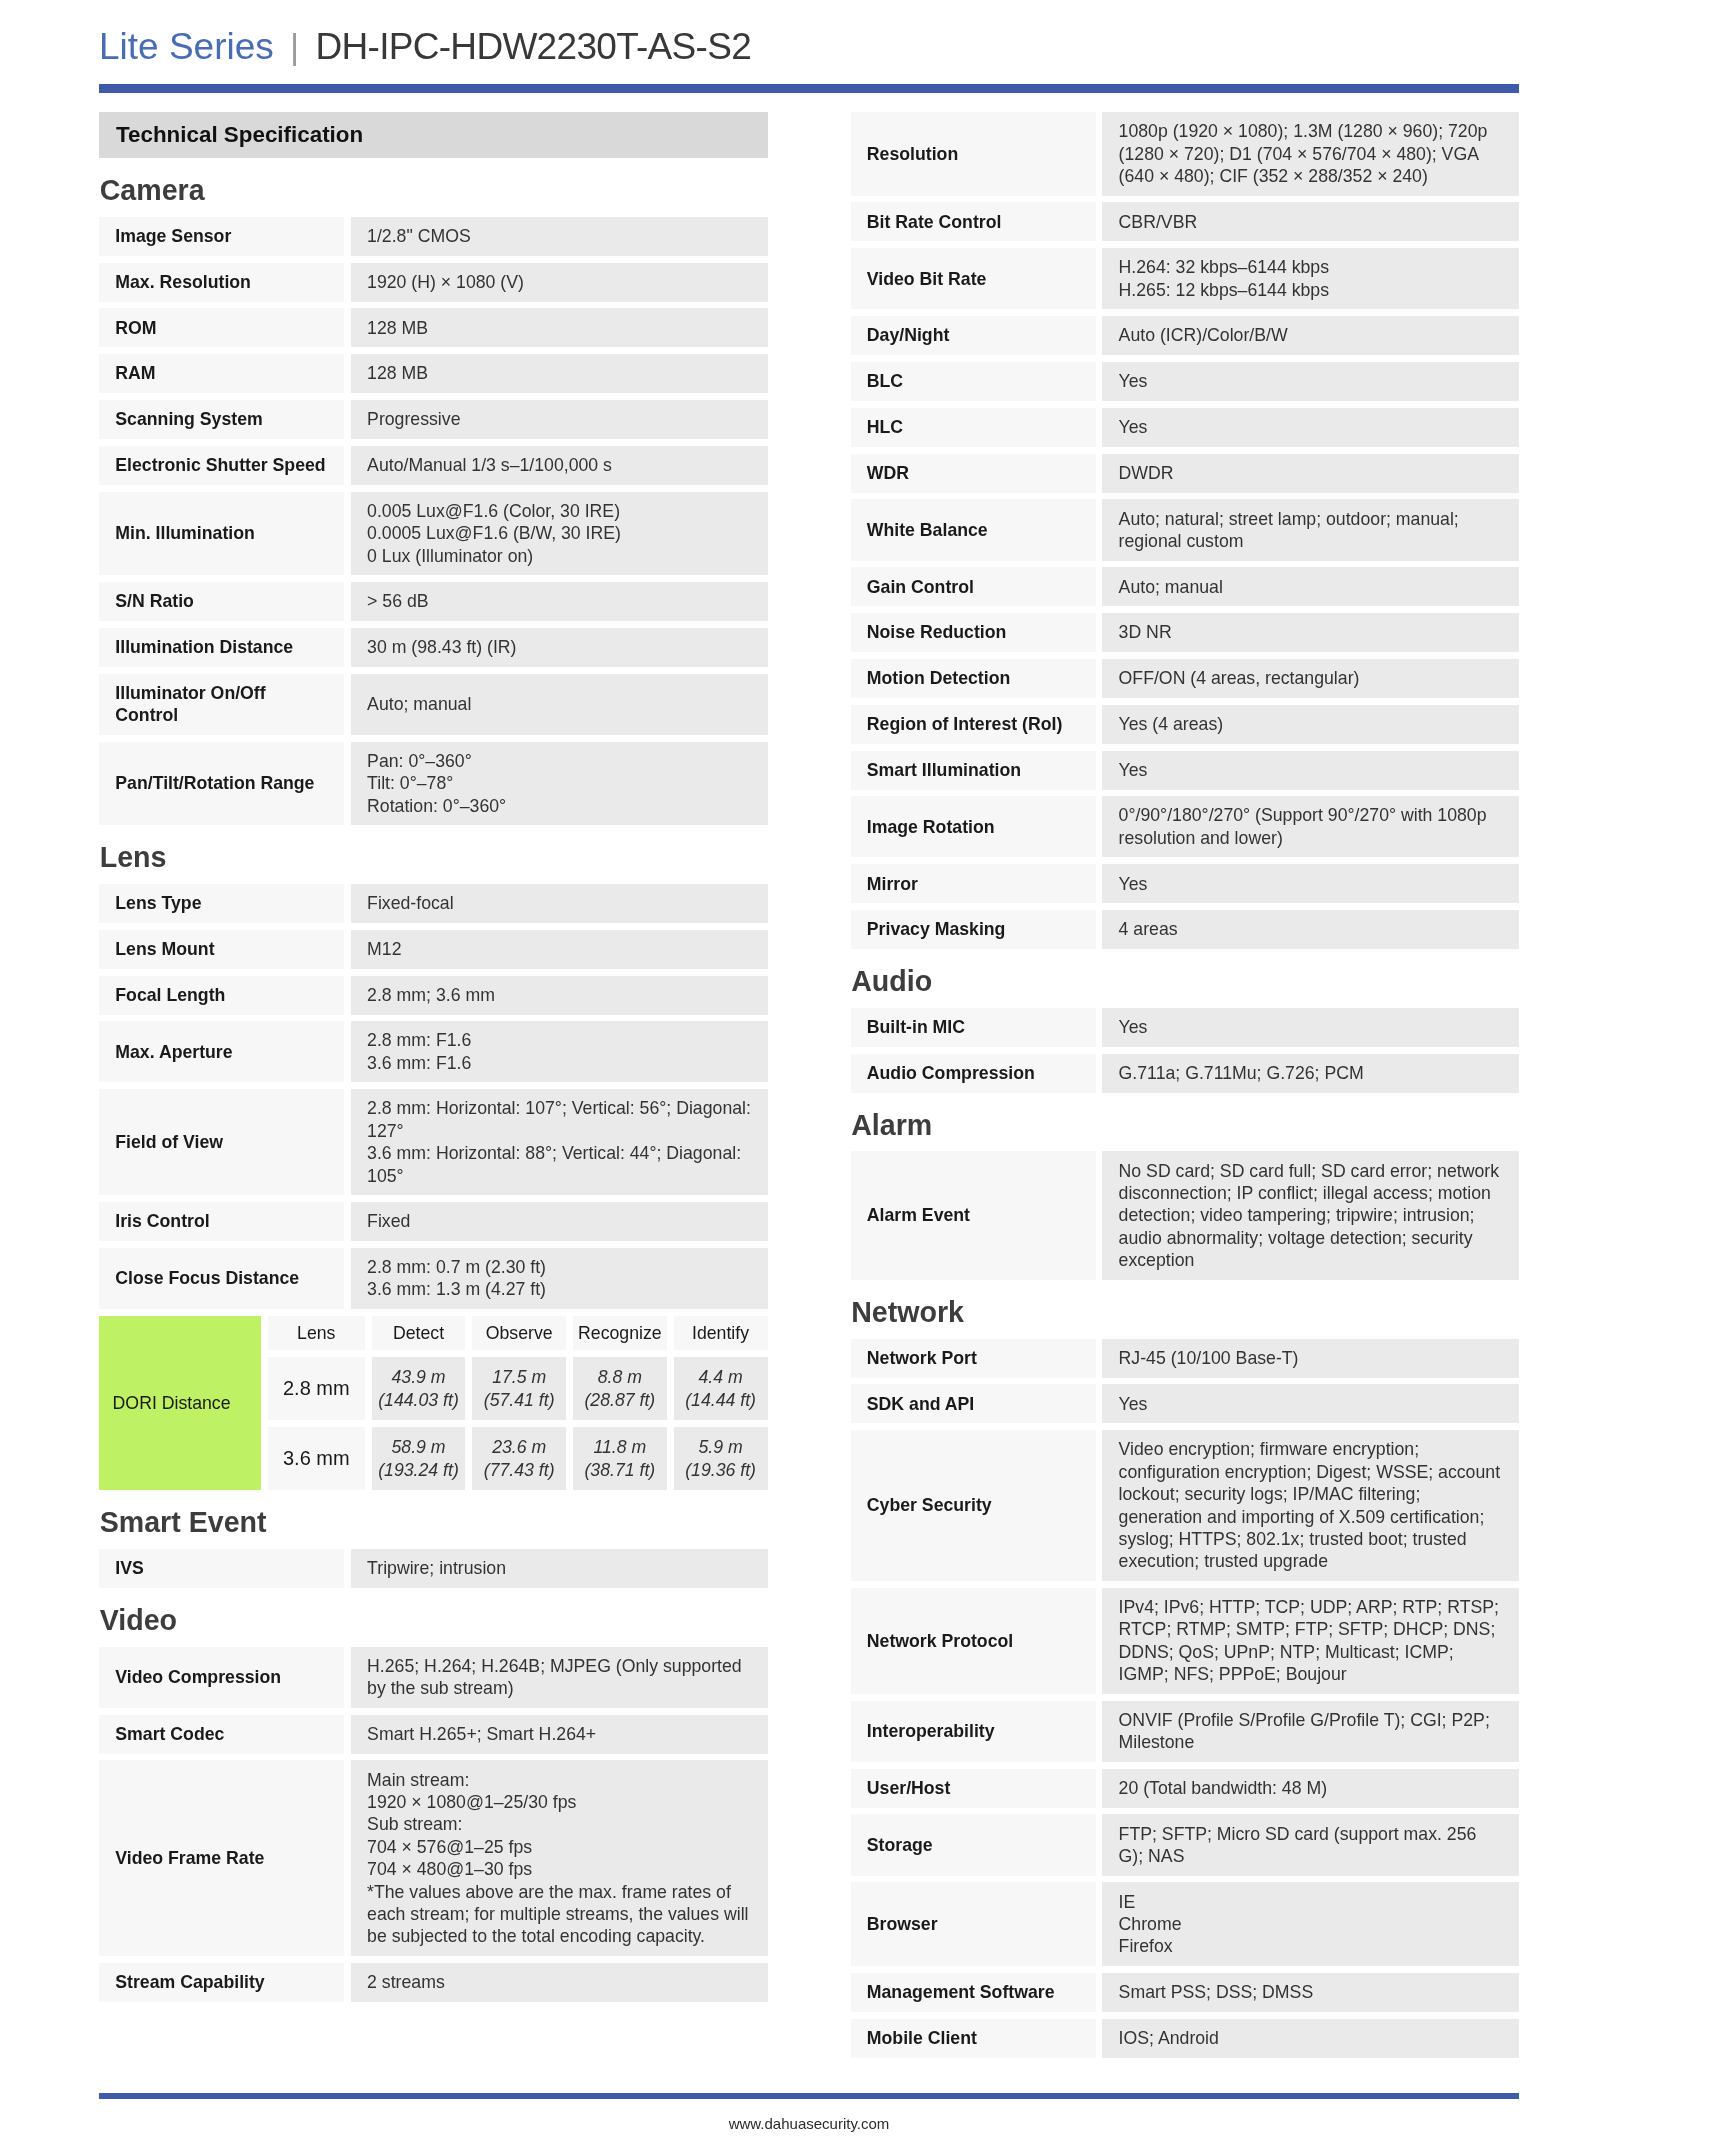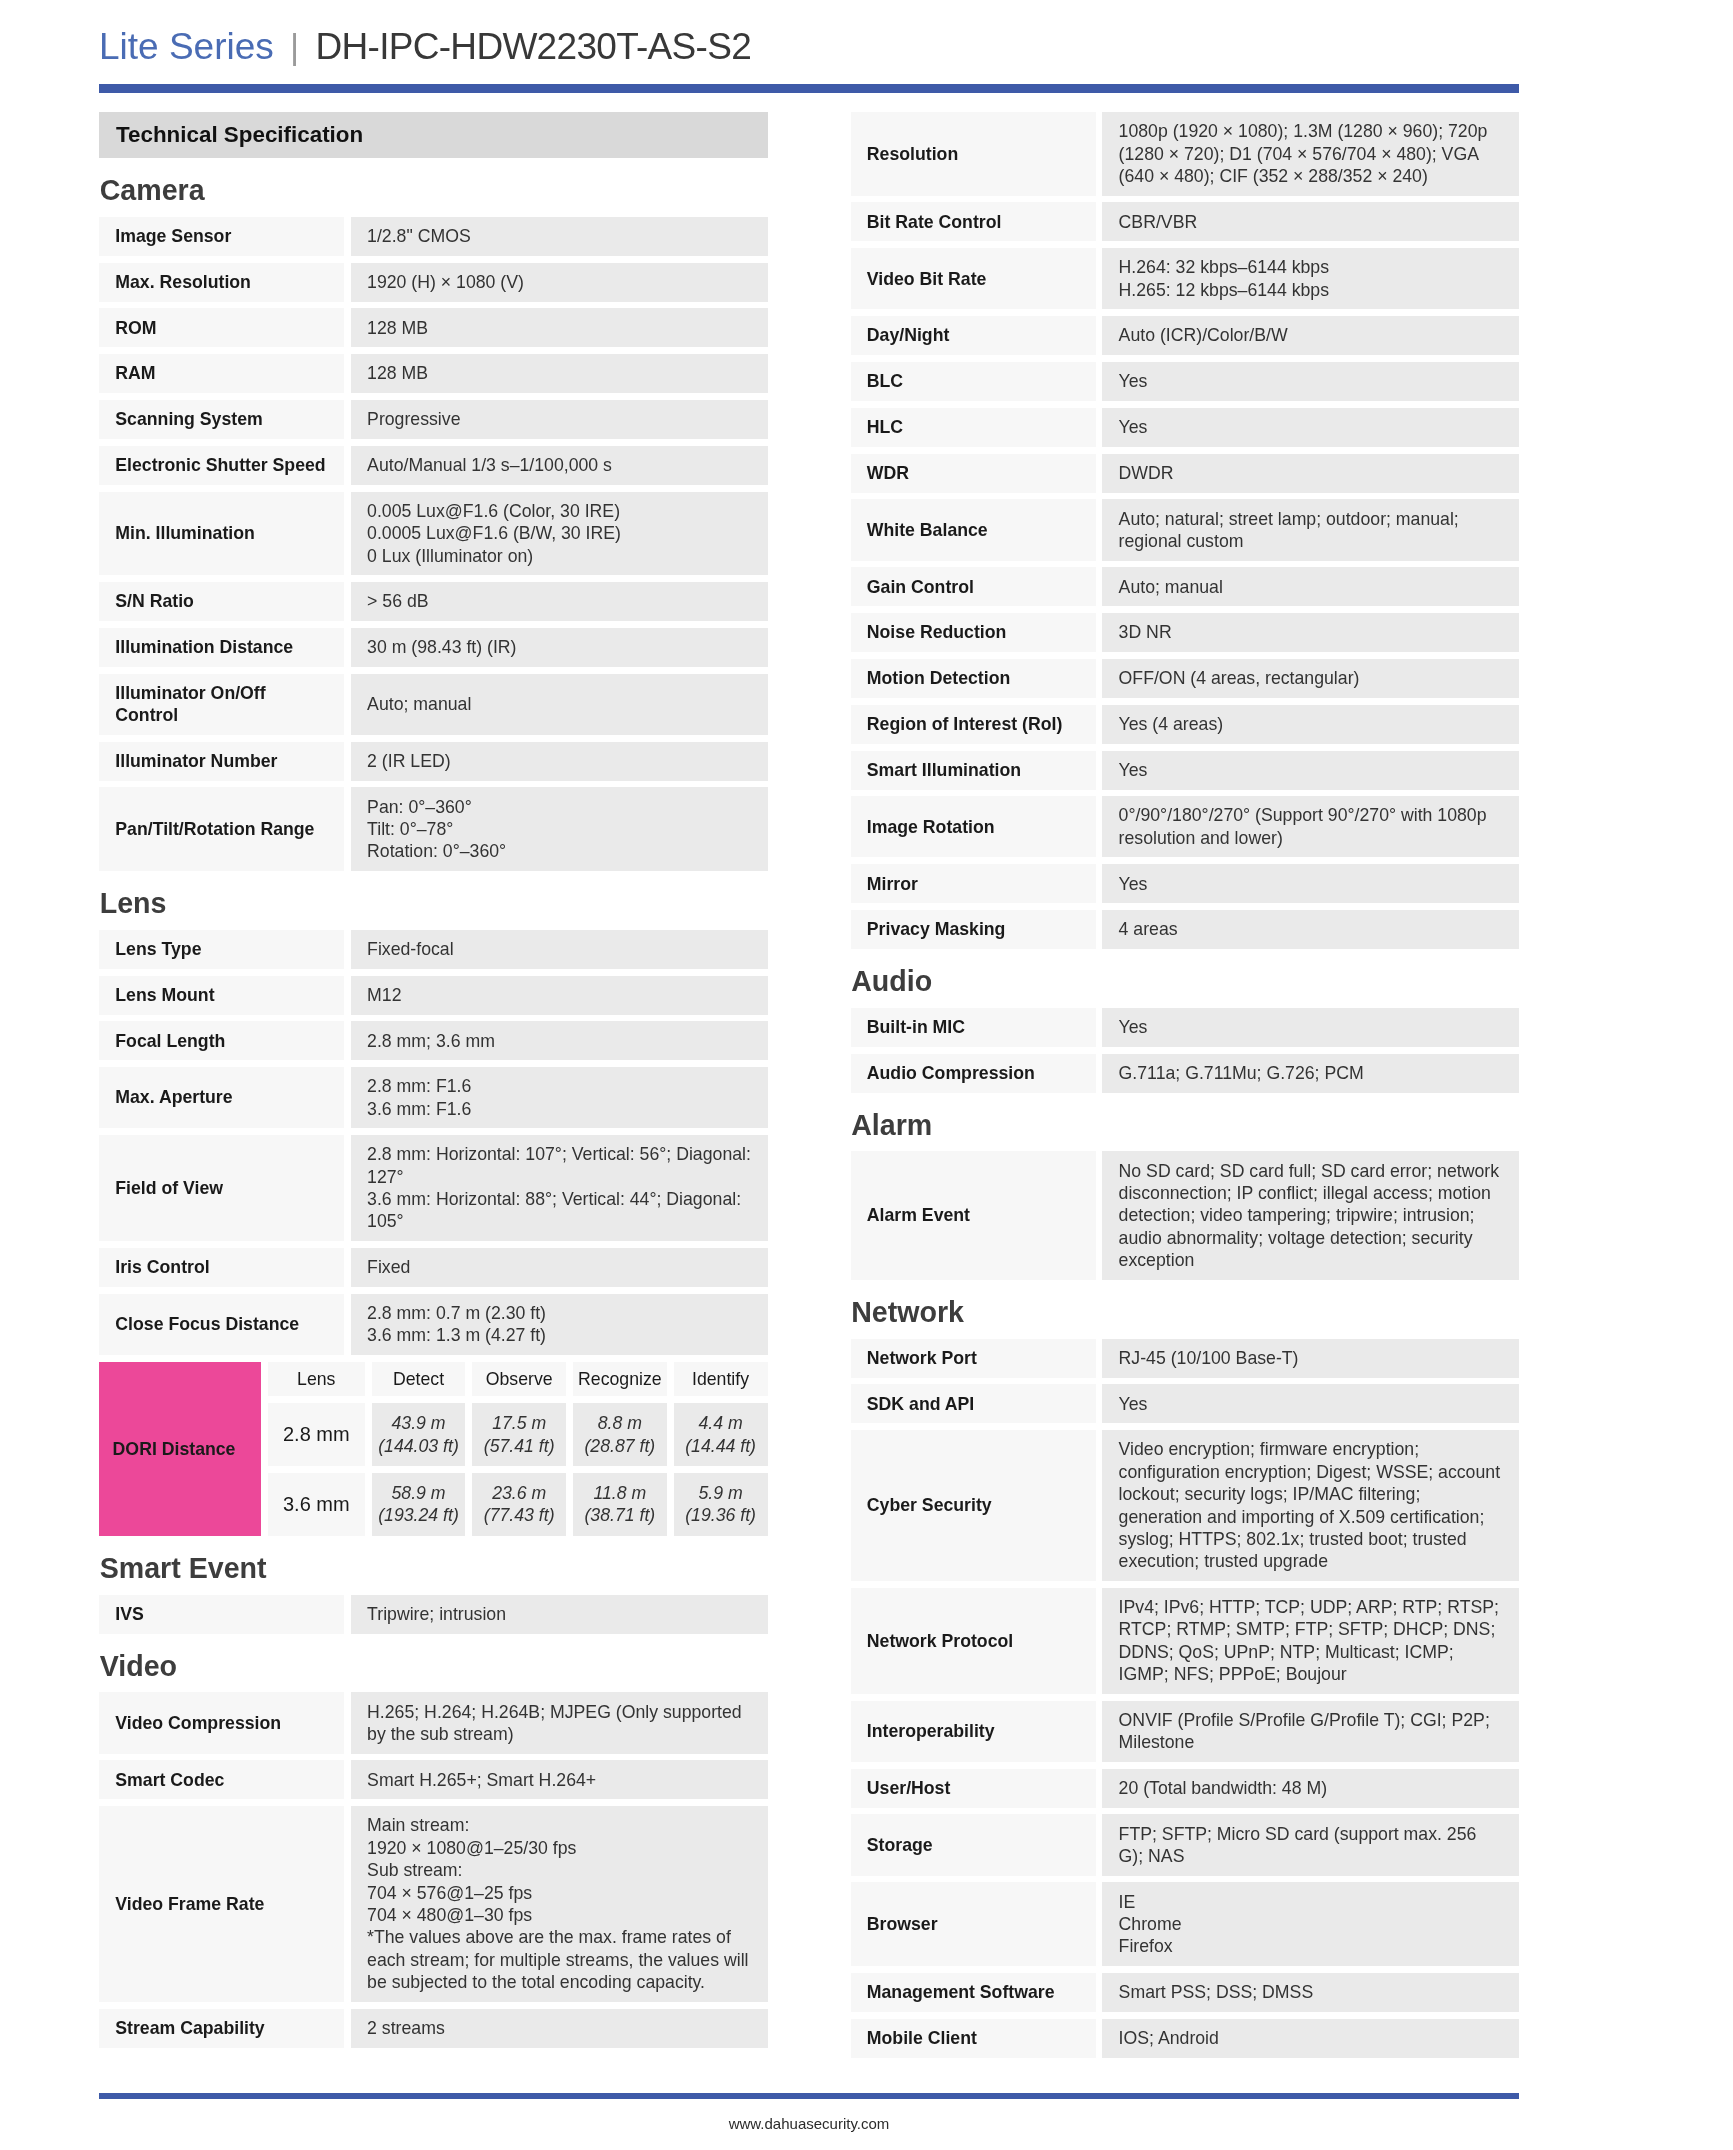--- a/index.html
+++ b/index.html
@@ -43,21 +43,21 @@
   .value-cell { background: #EAEAEA; flex: 1 1 auto; color: #333; min-width: 0; }
   .value-line { min-width: 0; }
   
   .dori {
     display: grid;
     grid-template-columns: 162px 97px 1fr 1fr 1fr 1fr;
     gap: 6.8px; margin-bottom: 6.8px;
   }
   .dori-label {
     grid-row: 1 / span 3; grid-column: 1;
-    background: #ec4899; font-weight: 700; color: #1a1a1a;
+    background: #bef264; font-weight: 400; color: #1a1a1a;
     display: flex; align-items: center;
     padding: 8.2px 13.6px; box-sizing: border-box;
     font-size: 17.7px; line-height: 22.4px;
   }
   .dori-hcell {
     background: #F7F7F7; color: #1a1a1a;
     display: flex; align-items: center; justify-content: center;
     font-size: 17.7px; line-height: 22.4px; padding: 6.1px 2.7px;
     box-sizing: border-box; min-height: 34px; text-align: center;
   }
@@ -148,26 +148,20 @@
           <div class="spec-row">
             <div class="cell label-cell">Illumination Distance</div>
             <div class="cell value-cell">
               <div class="value-line">30 m (98.43 ft) (IR)</div>
             </div>
           </div>
           <div class="spec-row">
             <div class="cell label-cell">Illuminator On/Off Control</div>
             <div class="cell value-cell">
               <div class="value-line">Auto; manual</div>
-            </div>
-          </div>
-          <div class="spec-row">
-            <div class="cell label-cell">Illuminator Number</div>
-            <div class="cell value-cell">
-              <div class="value-line">2 (IR LED)</div>
             </div>
           </div>
           <div class="spec-row">
             <div class="cell label-cell">Pan/Tilt/Rotation Range</div>
             <div class="cell value-cell">
               <div class="value-line">Pan: 0°–360°</div>
               <div class="value-line">Tilt: 0°–78°</div>
               <div class="value-line">Rotation: 0°–360°</div>
             </div>
           </div>

